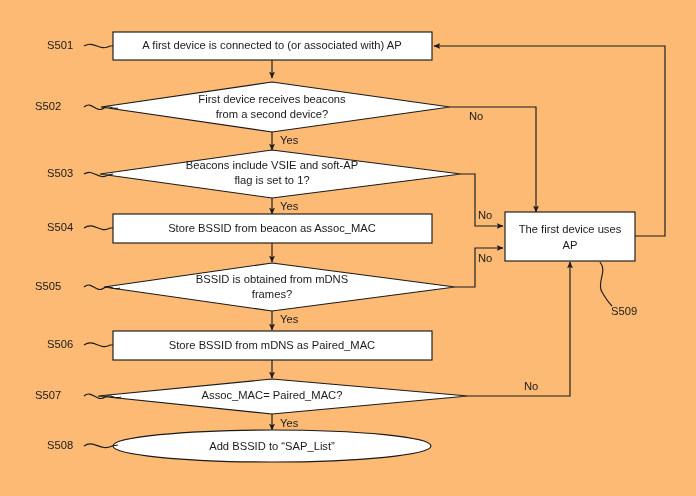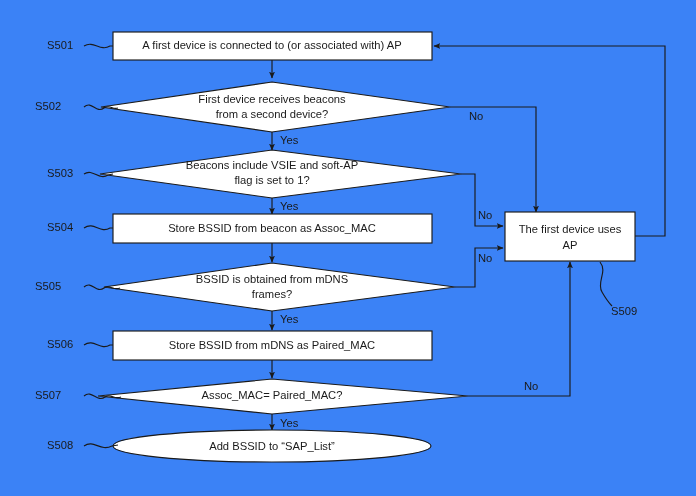--- a/index.html
+++ b/index.html
@@ -5,21 +5,21 @@
 <style>
   html, body {
     margin: 0;
     padding: 0;
     background: #ffffff;
   }
   #canvas {
     position: relative;
     width: 696px;
     height: 496px;
-    background: #3b82f6;
+    background: #fdba74;
     font-family: "Liberation Sans", "DejaVu Sans", sans-serif;
     overflow: hidden;
   }
   svg#diagram {
     position: absolute;
     left: 0;
     top: 0;
     width: 696px;
     height: 496px;
   }

